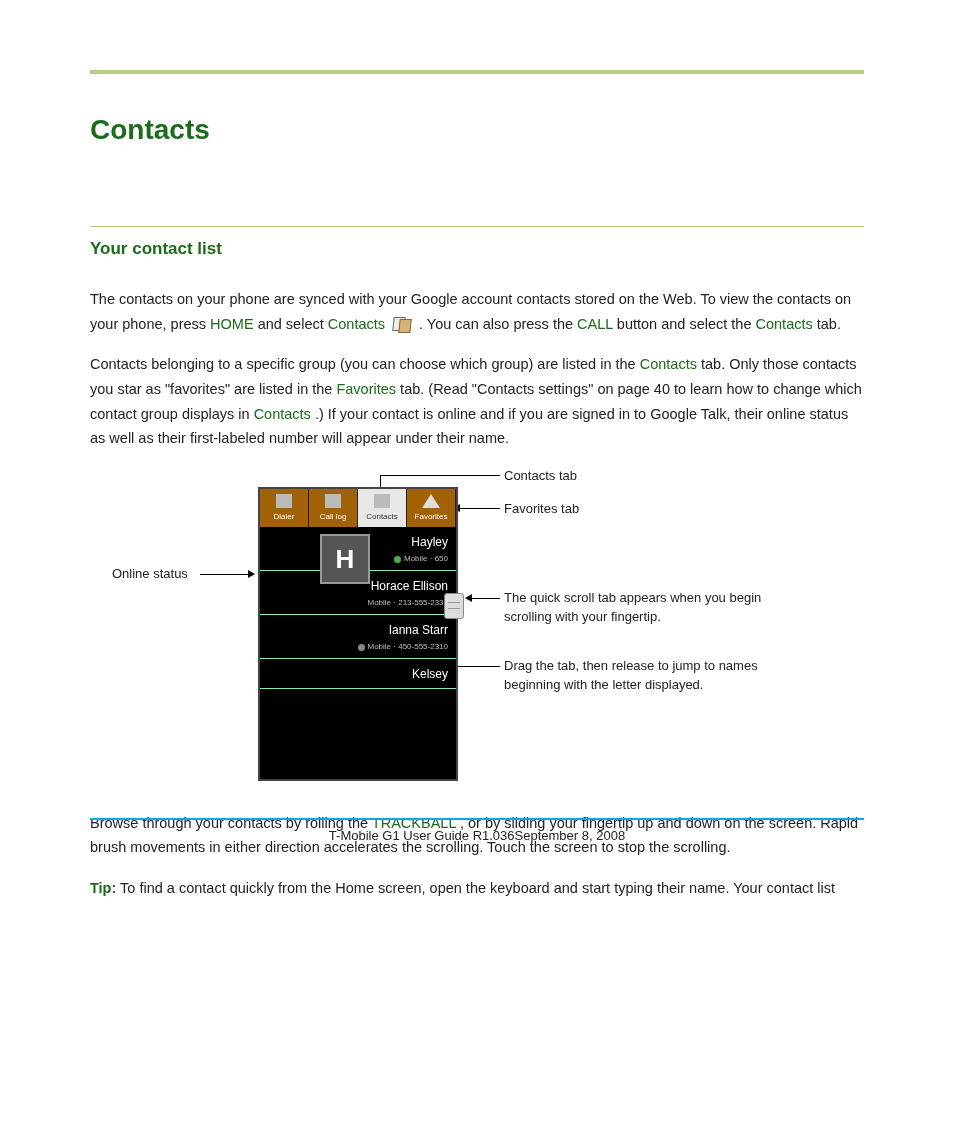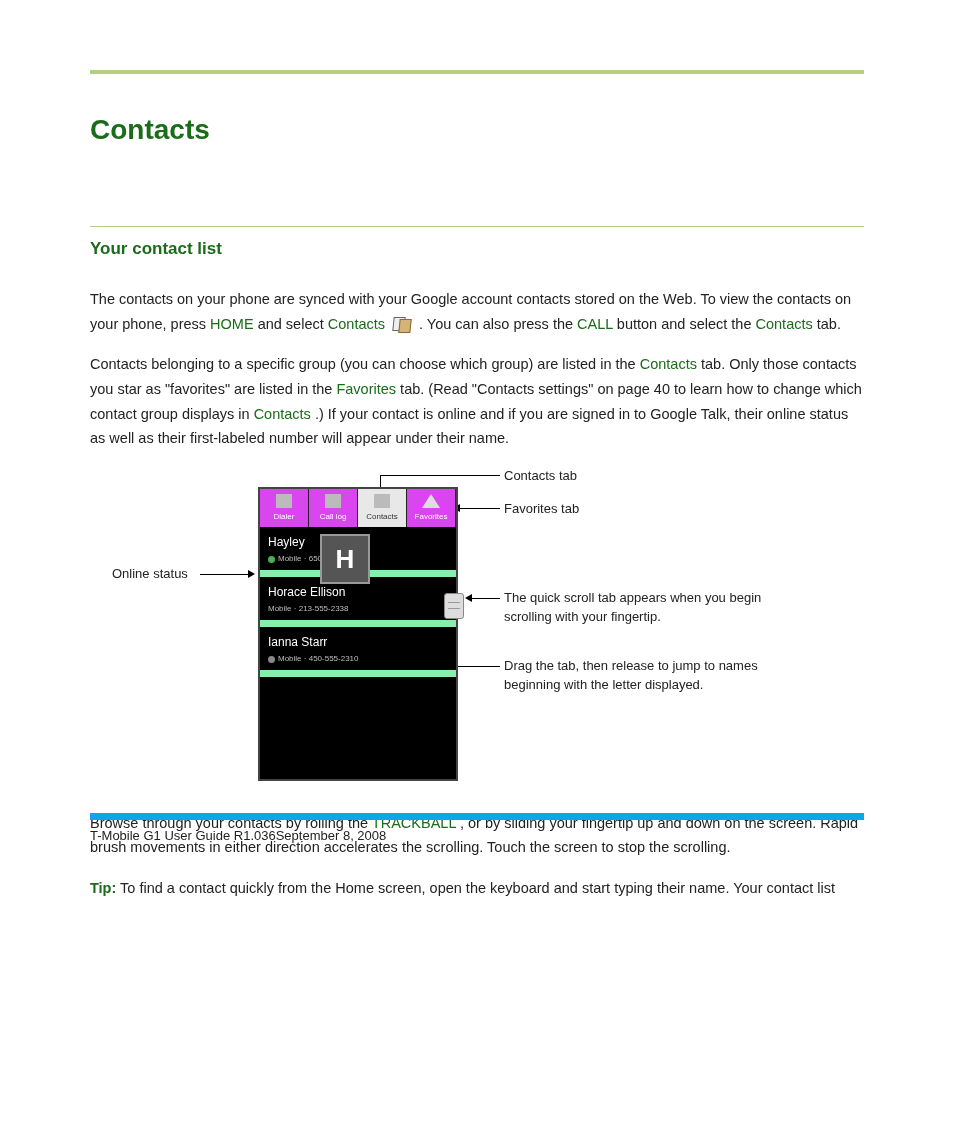--- a/index.html
+++ b/index.html
@@ -88,21 +88,21 @@
     background: #000;
     border: 2px solid #444;
     font-family: Arial, sans-serif;
   }
   .tabbar {
     display: flex;
     height: 38px;
   }
   .ptab {
     flex: 1;
-    background: #d946ef;
+    background: #a16207;
     color: #fff;
     font-size: 8px;
     text-align: center;
     border-right: 1px solid #222;
     display: flex;
     flex-direction: column;
     justify-content: flex-end;
     padding-bottom: 3px;
     position: relative;
   }
@@ -153,23 +153,24 @@
     height: 1px; background: #999;
   }
   .scroll-tab::before { top: 8px; }
   .scroll-tab::after { top: 14px; }
   .clist {
     position: absolute;
     left: 0; right: 0; top: 38px; bottom: 0;
     overflow: hidden;
   }
   .crow {
-    border-bottom: 7px solid #86efac;
+    border-bottom: 1px solid #86efac;
     padding: 5px 8px 4px 8px;
     color: #fff;
+    text-align: right;
   }
   .crow .nm { font-size: 12px; }
   .crow .sub { font-size: 8px; color: #bdbdbd; }
   .dot { display: inline-block; width: 7px; height: 7px; border-radius: 50%; margin-right: 3px; vertical-align: middle; }
   .dot.green { background: #4caf50; }
   .dot.orange { background: #ff9800; }
   .dot.grey { background: #888; }
 
   
   .callout {
@@ -193,25 +194,25 @@
     position: absolute;
     width: 0; height: 0;
     border-top: 4px solid transparent;
     border-bottom: 4px solid transparent;
     border-right: 7px solid #000;
   }
 
   .footer {
     position: absolute;
     left: 90px; right: 90px; bottom: 60px;
-    border-top: 7px solid #0ea5e9;
+    border-top: 2px solid #0ea5e9;
     padding-top: 8px;
     font-size: 13px;
     display: flex;
-    justify-content: flex-start;
+    justify-content: center;
   }
 </style>
 </head>
 <body>
 
 <div class="page">
   <div class="top-rule"></div>
 
   <h1 class="h1">Contacts</h1>
 
@@ -291,20 +292,23 @@
             <div class="sub"><span class="dot green"></span><span>Mobile · 650</span></div>
           </div>
           <div class="crow">
             <div class="nm">Horace Ellison</div>
             <div class="sub">Mobile · 213-555-2338</div>
           </div>
           <div class="crow">
             <div class="nm">Ianna Starr</div>
             <div class="sub"><span class="dot grey"></span><span>Mobile · 450-555-2310</span></div>
           </div>
+          <div class="crow">
+            <div class="nm">Kelsey</div>
+          </div>
         </div>
       </div>
     </div>
 
     <p>
       <span>Browse through your contacts by rolling the </span>
       <span class="kw">TRACKBALL</span>
       <span>, or by sliding your fingertip up and down on the screen. Rapid brush movements in either direction accelerates the scrolling. Touch the screen to stop the scrolling.</span>
     </p>
 

